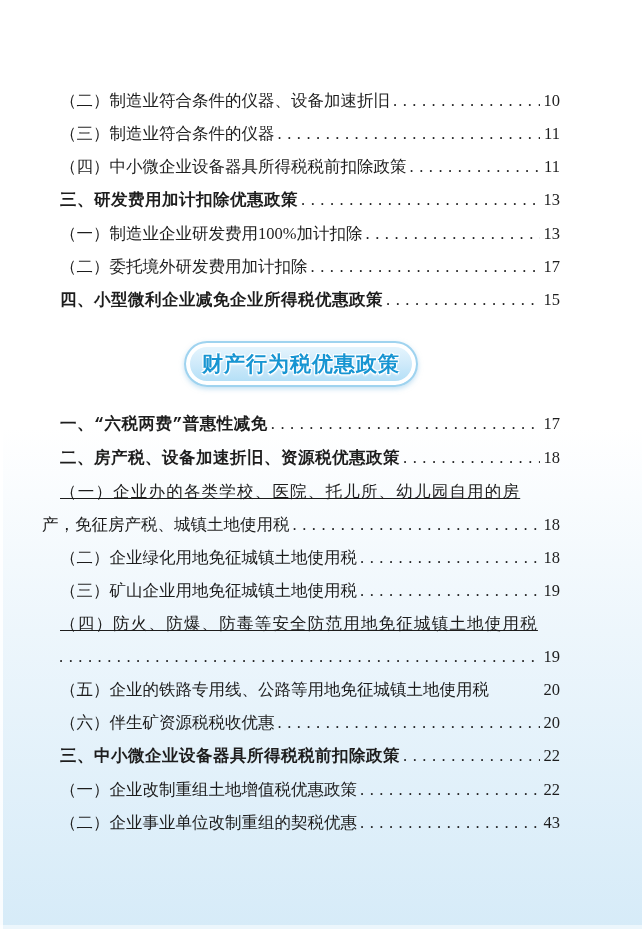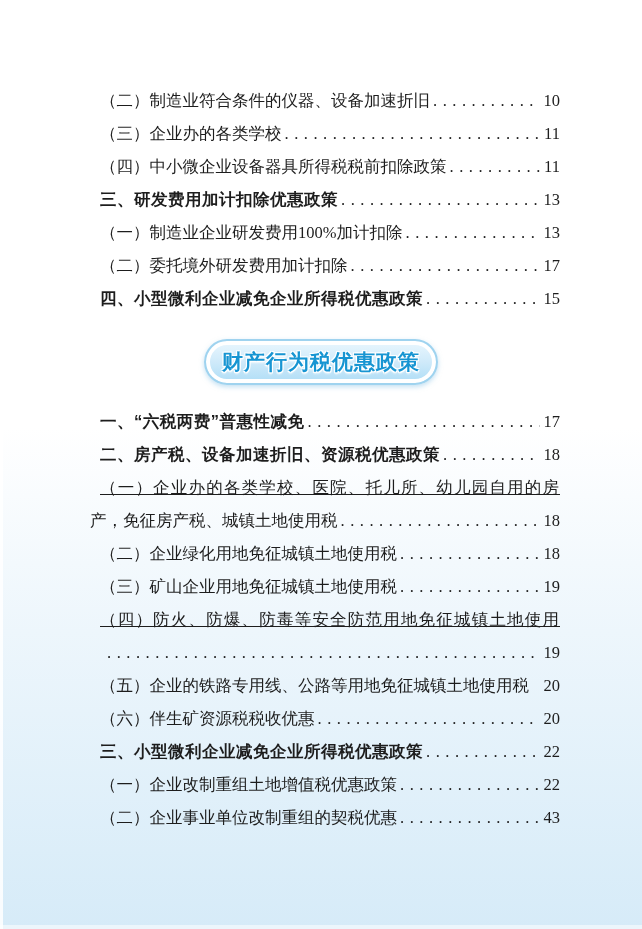--- a/index.html
+++ b/index.html
@@ -5,47 +5,47 @@
   html,body{margin:0;padding:0;}
   .page{
     position:relative;
     width:642px;height:929px;
     background:linear-gradient(180deg,#ffffff 0%,#ffffff 46%,#edf6fc 68%,#d6ebf8 100%);
     box-shadow:inset 3px 0 0 rgba(255,255,255,.85), inset 0 -4px 0 rgba(255,255,255,.55);
     font-family:"Liberation Serif","DejaVu Serif",serif;
     color:#1d1d1d;
     overflow:hidden;
   }
-  .content{padding:84px 82px 0 82px;}
+  .content{padding:84px 82px 0 42px;}
 
   .entry{
     display:flex;align-items:baseline;
     font-size:16.5px;line-height:33px;
     padding-left:18px;
   }
   .entry .txt{white-space:nowrap;}
   .entry.bold .txt{
     font-weight:700;
-    font-family:Liberation Sans, sans-serif;
+    font-family:Liberation Mono, monospace;
     letter-spacing:.5px;
   }
   .dots{
     flex:1;min-width:6px;
     overflow:hidden;white-space:nowrap;
     letter-spacing:5.5px;
     padding-left:3px;
     color:#222;
   }
   .dots::after{content:"..............................................................................................................";}
   .nodots .dots::after{content:"";}
   .pg{padding-left:4px;white-space:nowrap;font-family:Liberation Serif, serif;}
 
   .wrap{font-size:16.5px;line-height:33px;}
   .wrap .line1{padding-left:18px;white-space:nowrap;overflow:hidden;letter-spacing:1.2px;text-decoration:underline;}
-  .wrap .line2{display:flex;align-items:baseline;margin-left:8px;}
+  .wrap .line2{display:flex;align-items:baseline;}
   .wrap .line2 .txt{white-space:nowrap;}
   .wrap .line2.l2-indent{padding-left:14px;}
 
   .badge-row{display:flex;justify-content:center;margin:24px 0 20px;}
   .badge{
     border-radius:26px;
     padding:7px 16px;
     background:linear-gradient(180deg,#eaf7fe 0%,#cfeafa 50%,#aeddf6 100%);
     border:2px solid #9fd3ef;
     box-shadow:inset 0 0 0 4px #ffffff, 0 2px 5px rgba(146,199,231,.55);
@@ -65,21 +65,21 @@
 <div class="page">
   <div class="content">
 
     <div>
       <div class="entry">
         <span class="txt">（二）制造业符合条件的仪器、设备加速折旧</span>
           <span class="dots"></span>
           <span class="pg">10</span>
       </div>
       <div class="entry">
-        <span class="txt">（三）企业办的各类学校</span>
+        <span class="txt">（三）制造业符合条件的仪器</span>
           <span class="dots"></span>
           <span class="pg">11</span>
       </div>
       <div class="entry">
         <span class="txt">（四）中小微企业设备器具所得税税前扣除政策</span>
           <span class="dots"></span>
           <span class="pg">11</span>
       </div>
       <div class="entry bold">
         <span class="txt">三、研发费用加计扣除优惠政策 </span>
@@ -150,21 +150,21 @@
         <span class="txt">（五）企业的铁路专用线、公路等用地免征城镇土地使用税</span>
           <span class="dots"></span>
           <span class="pg">20</span>
       </div>
       <div class="entry">
         <span class="txt">（六）伴生矿资源税税收优惠</span>
           <span class="dots"></span>
           <span class="pg">20</span>
       </div>
       <div class="entry bold">
-        <span class="txt">三、小型微利企业减免企业所得税优惠政策</span>
+        <span class="txt">三、中小微企业设备器具所得税税前扣除政策</span>
           <span class="dots"></span>
           <span class="pg">22</span>
       </div>
       <div class="entry">
         <span class="txt">（一）企业改制重组土地增值税优惠政策 </span>
           <span class="dots"></span>
           <span class="pg">22</span>
       </div>
       <div class="entry">
         <span class="txt">（二）企业事业单位改制重组的契税优惠 </span>

